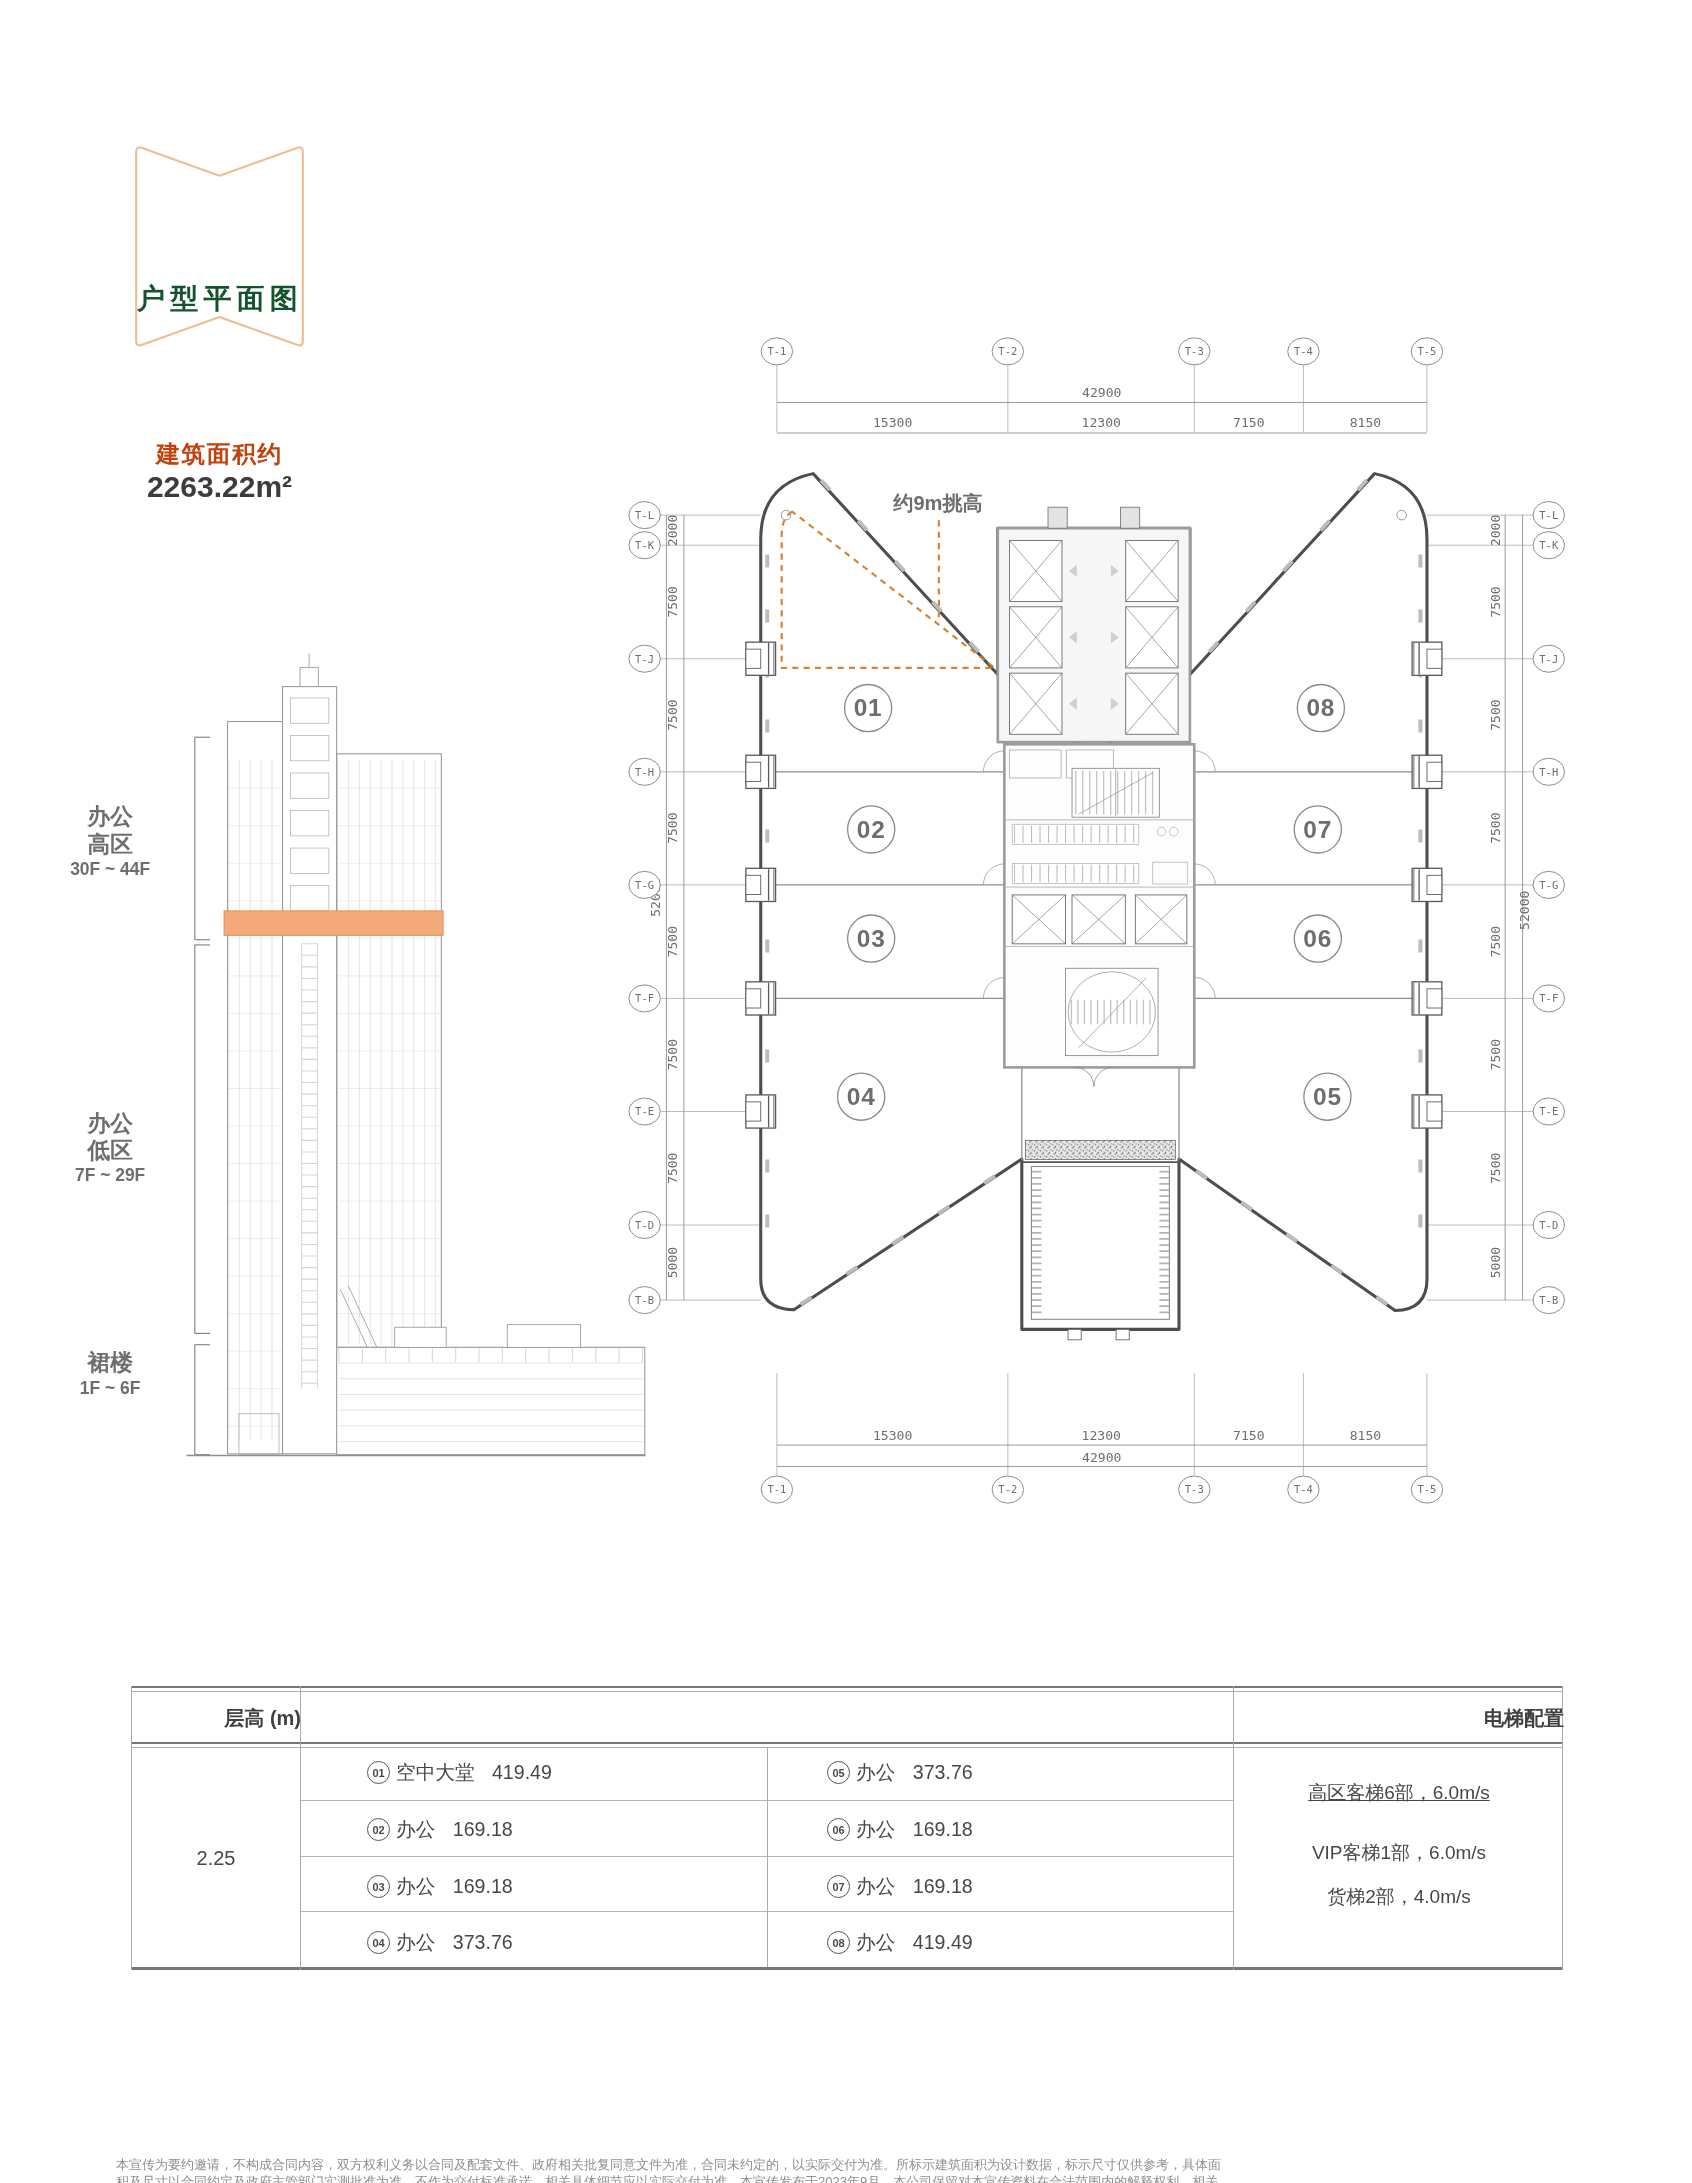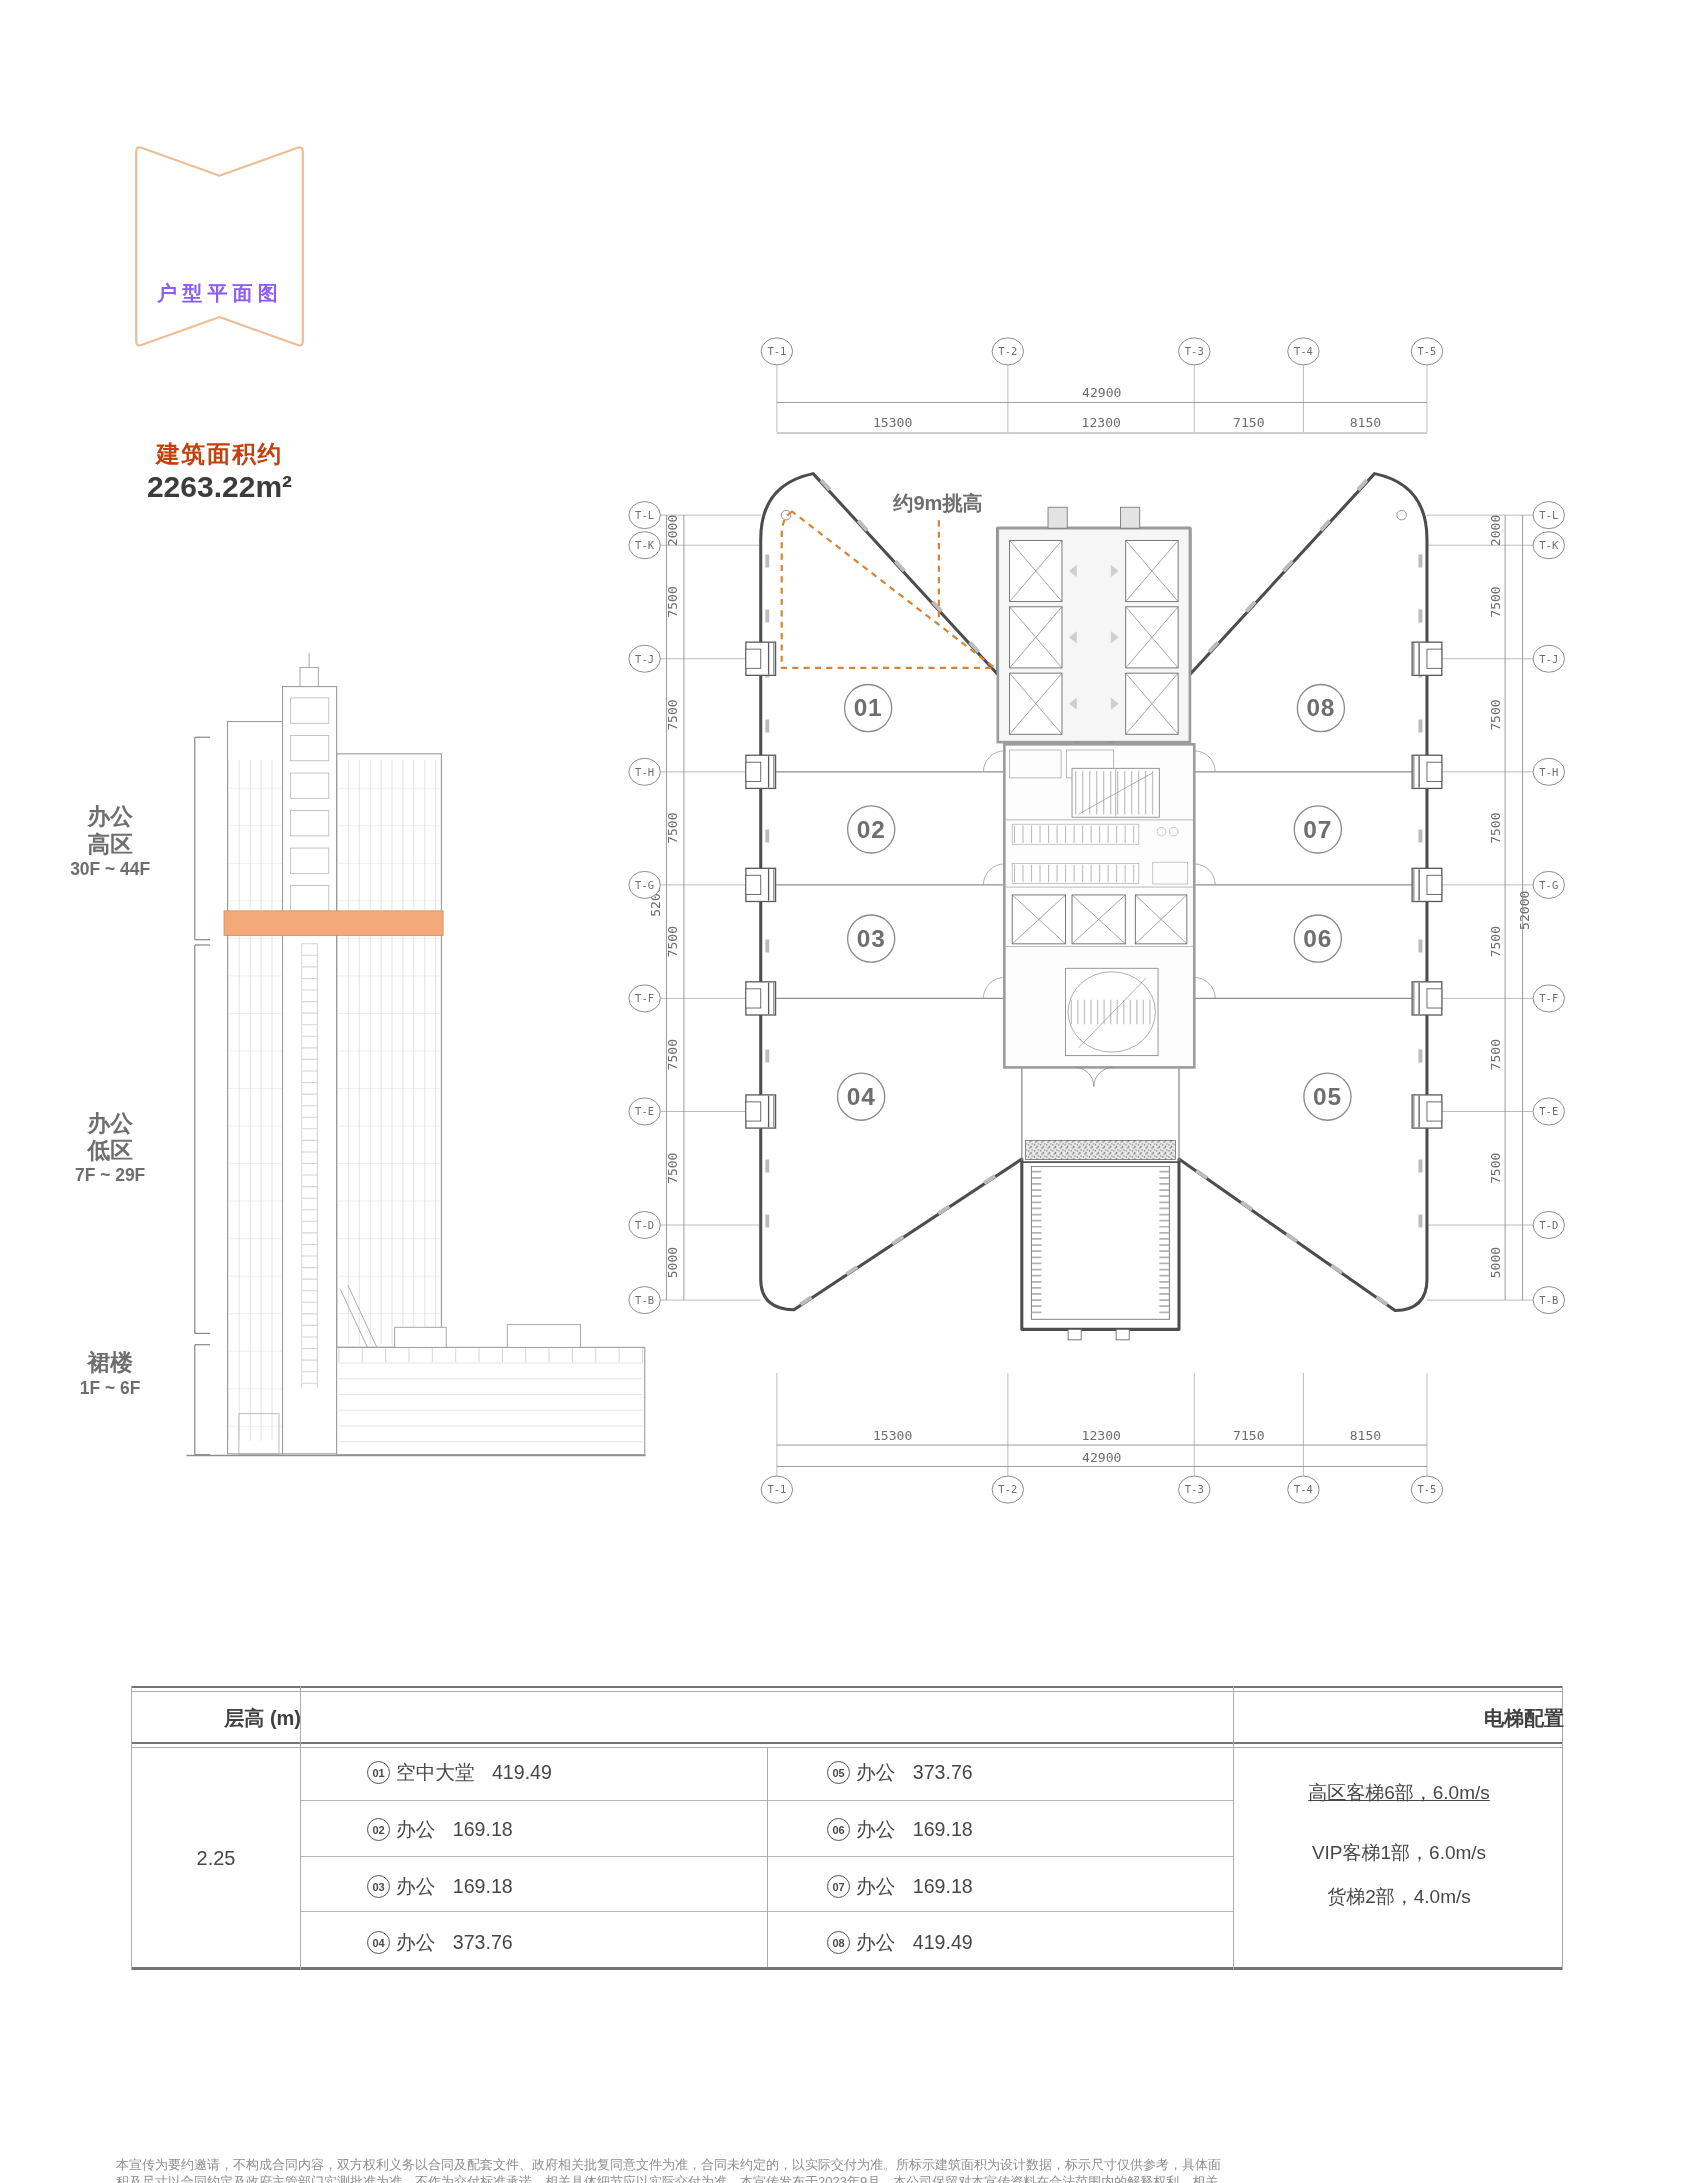--- a/index.html
+++ b/index.html
@@ -4,21 +4,21 @@
 <style>
   html,body{margin:0;padding:0;background:#ffffff;}
   body{font-family:"Liberation Sans", sans-serif; -webkit-font-smoothing:antialiased;}
   .page{position:relative;width:1693px;height:2297px;background:#ffffff;overflow:hidden;}
   .abs{position:absolute;}
   
   .badge-floor{position:absolute;left:130px;top:191px;width:179px;text-align:center;
     font-size:95px;font-weight:700;color:#E8802C;letter-spacing:-1.7px;line-height:1;}
   .badge-floor .suffix{font-size:41px;font-weight:700;margin-left:3.5px;}
   .badge-sub{position:absolute;left:126px;top:280px;width:188px;text-align:center;
-    font-size:20px;font-weight:700;color:#8b5cf6;letter-spacing:5.2px;}
+    font-size:28px;font-weight:700;color:#14532d;letter-spacing:5.2px;}
   .area-label{position:absolute;left:117px;top:438px;width:205px;text-align:center;
     font-size:23.6px;font-weight:700;color:#c2410c;letter-spacing:1.7px;}
   .area-value{position:absolute;left:117px;top:470px;width:205px;text-align:center;
     font-size:30px;font-weight:700;color:#3c3c3c;}
   
   .tbl{position:absolute;left:131px;top:1686px;width:1432px;height:285px;color:#454545;}
   .tbl .hline{position:absolute;left:0;width:1432px;background:#767676;}
   .tbl .hline.light{background:#ababab;}
   .tbl .vline{position:absolute;top:0;width:0.9px;height:284px;background:#ababab;}
   .tbl .rowsep{position:absolute;left:170px;width:932px;height:0.9px;background:#b5b5b5;}

